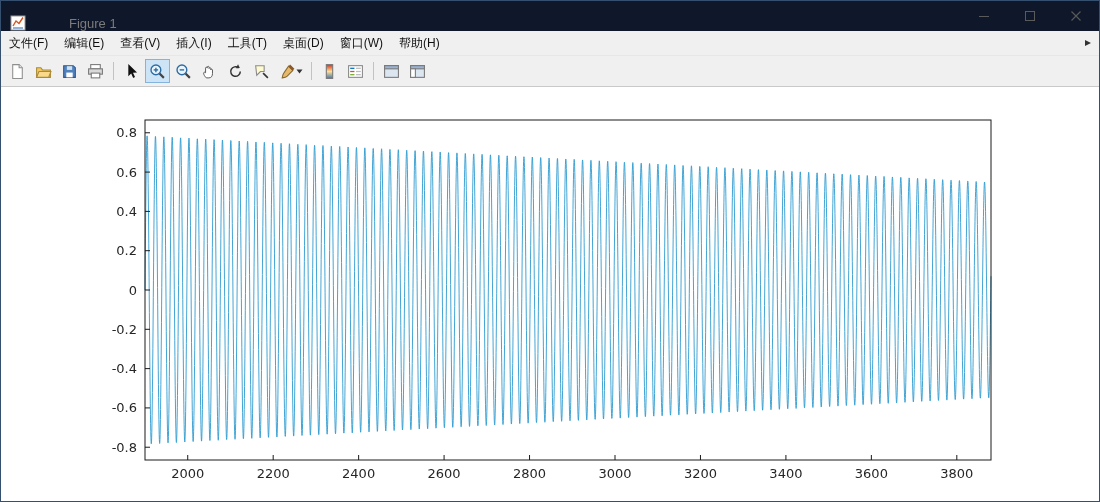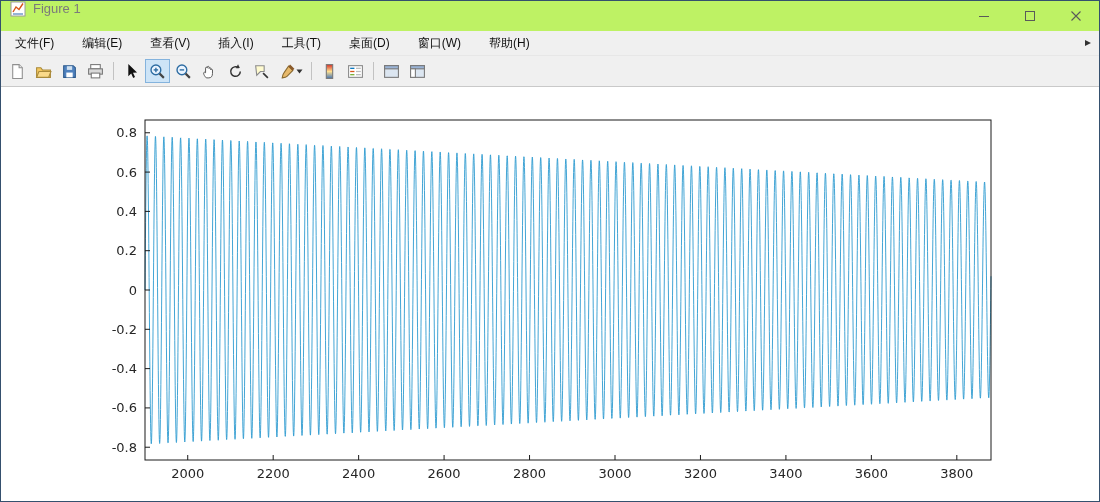--- a/index.html
+++ b/index.html
@@ -1,23 +1,23 @@
 <!DOCTYPE html>
 <html><head>
 <meta charset="utf-8">
 <style>
   html,body{margin:0;padding:0;background:#d6d6d6;font-family:"Liberation Sans","DejaVu Sans",sans-serif;}
   .window{width:1100px;height:502px;box-sizing:border-box;border:1px solid #35506e;background:#fff;display:flex;flex-direction:column;overflow:hidden;}
-  .titlebar{height:30px;background:#bef264;display:flex;align-items:flex-start;flex:0 0 30px;}
+  .titlebar{height:30px;background:#0f172a;display:flex;align-items:flex-end;flex:0 0 30px;gap:36px;}
   .title-icon{margin:0 7px 0 9px;display:flex;}
   .title-text{font-size:13px;color:#7b7b7b;}
   .win-controls{margin-left:auto;display:flex;height:100%;}
   .win-btn{width:46px;height:100%;display:flex;align-items:center;justify-content:center;background:transparent;border:none;padding:0;cursor:default;}
   .menubar{height:24px;background:#f0f0f0;display:flex;align-items:center;font-size:12px;color:#101010;flex:0 0 24px;position:relative;}
-  .menu-item{padding:3px 14px;cursor:default;}
+  .menu-item{padding:3px 8px;cursor:default;}
   .menubar-overflow{position:absolute;right:6px;top:5px;background:none;border:none;padding:0;}
   .toolbar{height:30px;background:#f0f0f0;border-top:1px solid #e7e7e7;border-bottom:1px solid #c9c9c9;display:flex;align-items:center;padding-left:4px;gap:1px;flex:0 0 30px;}
   .tb{width:25px;height:24px;display:flex;align-items:center;justify-content:center;background:transparent;border:1px solid transparent;padding:0;cursor:default;}
   .tb.wide{width:31px;}
   .tb.active{background:#cde4f7;border-color:#84b3dd;}
   .sep{width:1px;height:18px;background:#c2c2c2;margin:0 4px;}
   .canvas{flex:1 1 auto;background:#fff;position:relative;}
   .canvas svg{display:block;}
   svg text.tick{font-family:"DejaVu Sans","Liberation Sans",sans-serif;font-size:13px;fill:#262626;}
 </style>

